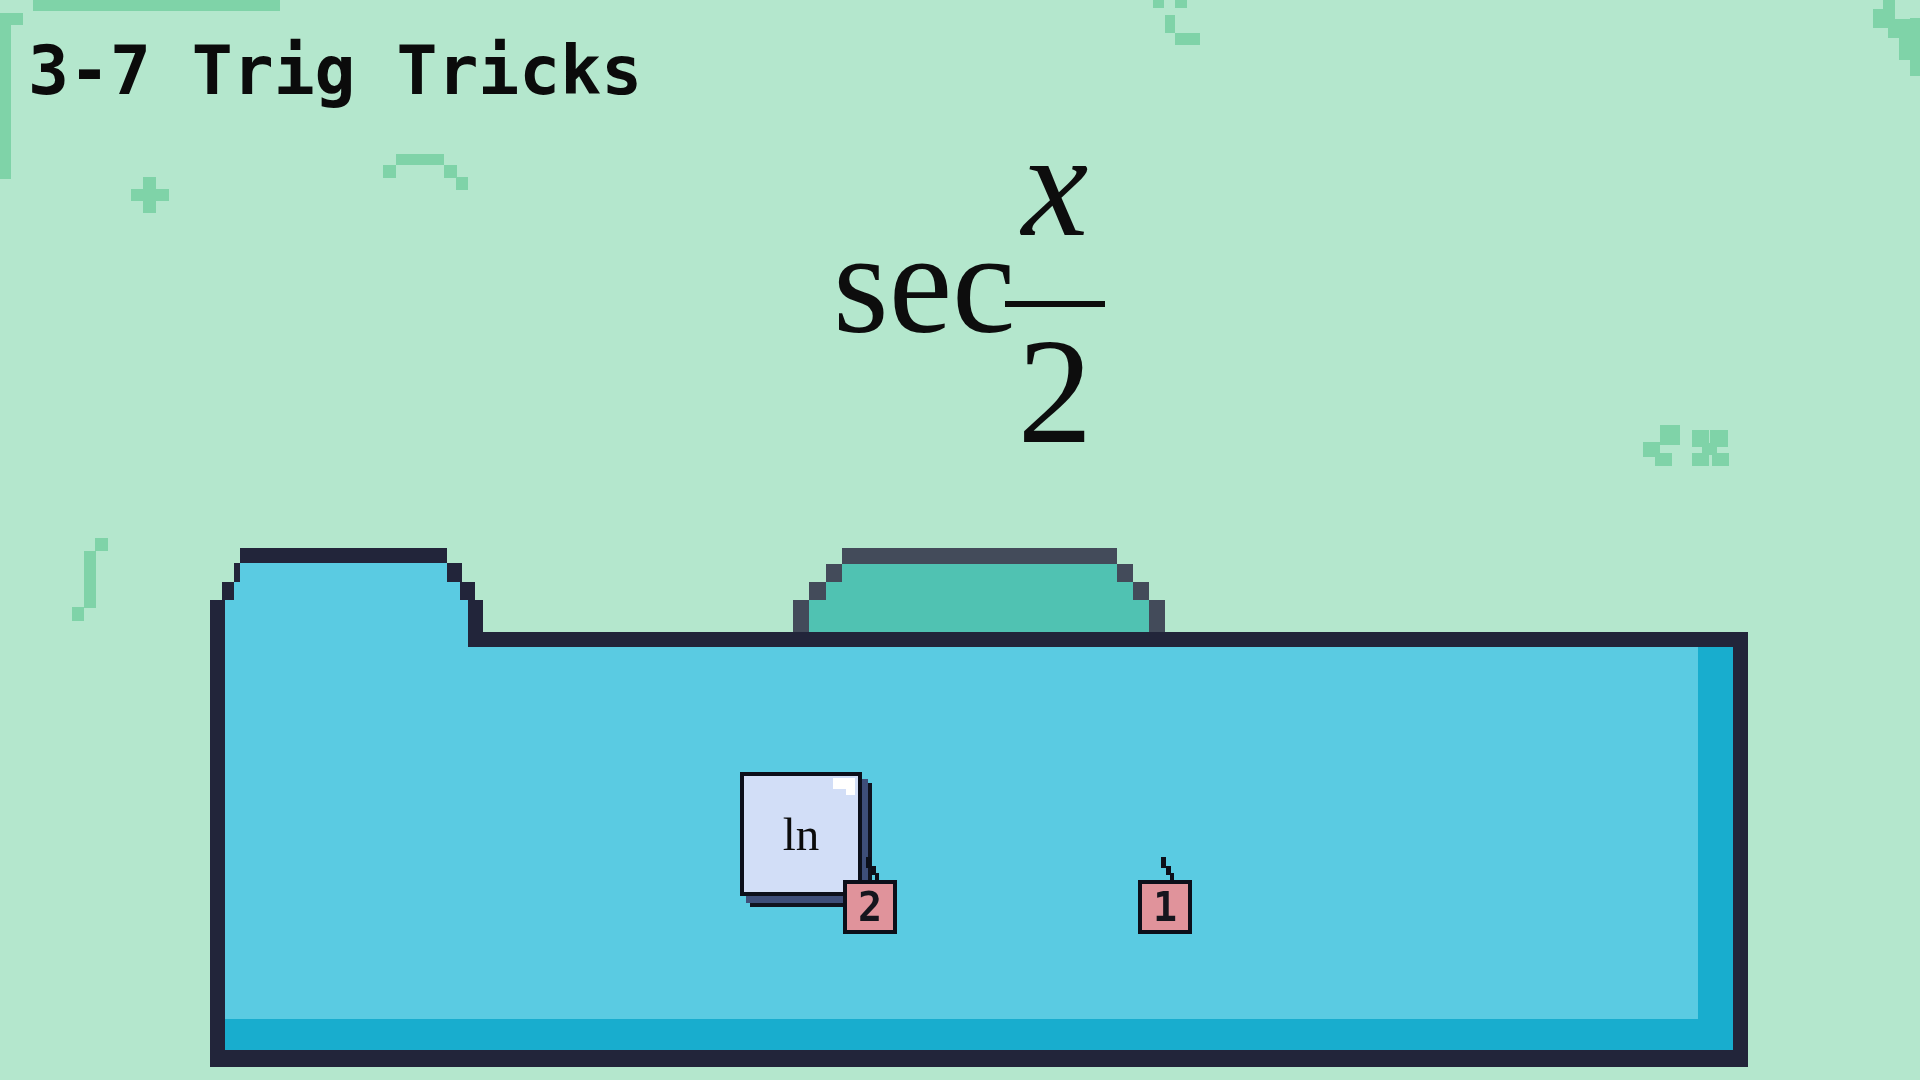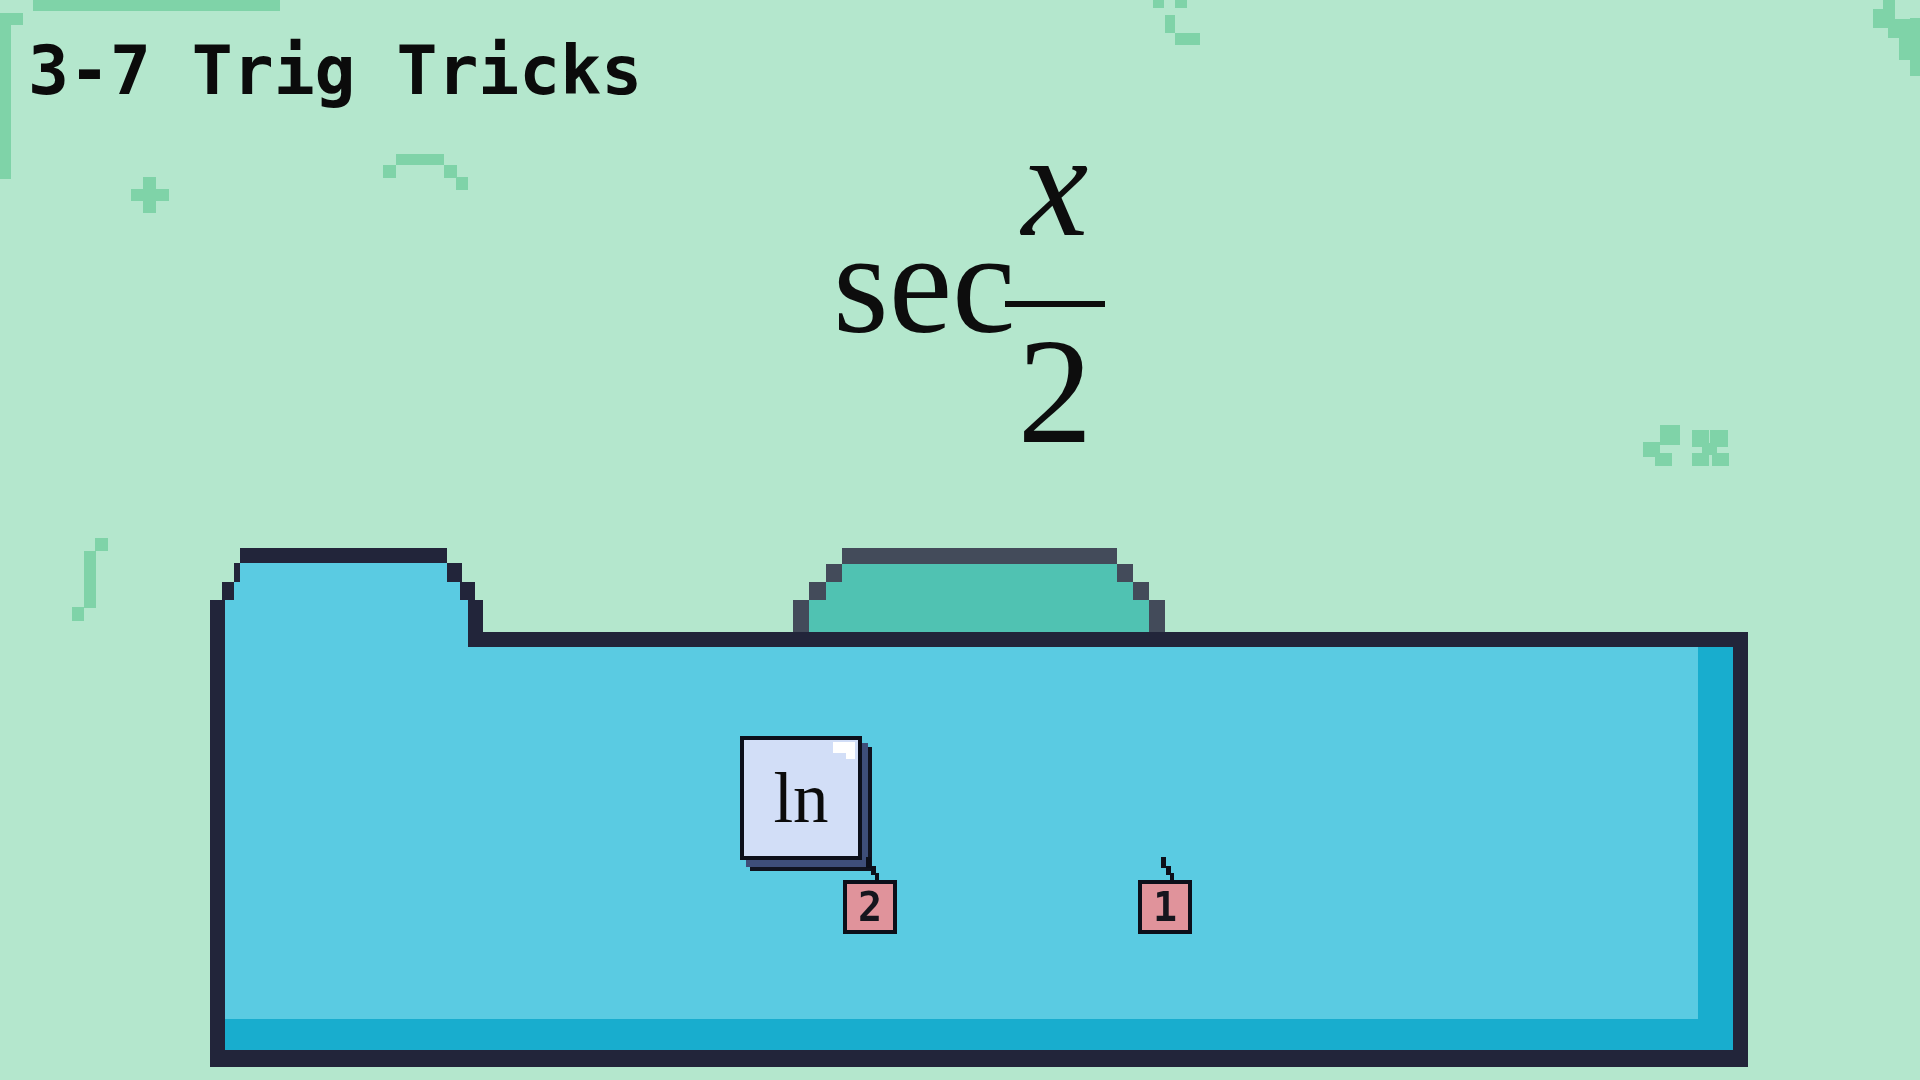--- a/index.html
+++ b/index.html
@@ -22,21 +22,21 @@
               font-size:19px;font-weight:bold;letter-spacing:5px;color:#111;}
   #plot-card svg{position:absolute;left:-6px;top:-6px;}
   
   #folder{position:absolute;left:200px;top:540px;width:1560px;height:540px;}
   
   .fcard{position:absolute;width:122px;height:124px;box-sizing:border-box;
          background:#d2def7;border:4px solid #0c0f1a;
          box-shadow:6px 7px 0 #3e4e79, 10px 11px 0 #10131f;
          display:flex;align-items:center;justify-content:center;
          font-family:"Liberation Serif",serif;color:#0b0b0b;}
-  #card-ln{left:740px;top:736px;font-size:71px;}
+  #card-ln{left:740px;top:772px;font-size:47px;}
   #card-tan{left:1035px;top:736px;font-size:56px;}
   #card-tan sup{font-size:32px;line-height:0;position:relative;top:-18px;left:1px;}
   .notch{position:absolute;top:2px;right:3px;width:22px;height:11px;background:#ffffff;}
   .notch2{position:absolute;top:13px;right:3px;width:9px;height:6px;background:#ffffff;}
   .conn{position:absolute;background:#0c0f1a;}
   .tag{position:absolute;width:54px;height:54px;box-sizing:border-box;
        background:#e0939b;border:4px solid #0c0f1a;
        display:flex;align-items:center;justify-content:center;
        font-size:40px;font-weight:bold;color:#15151d;}
   #tag-ln{left:843px;top:880px;}

